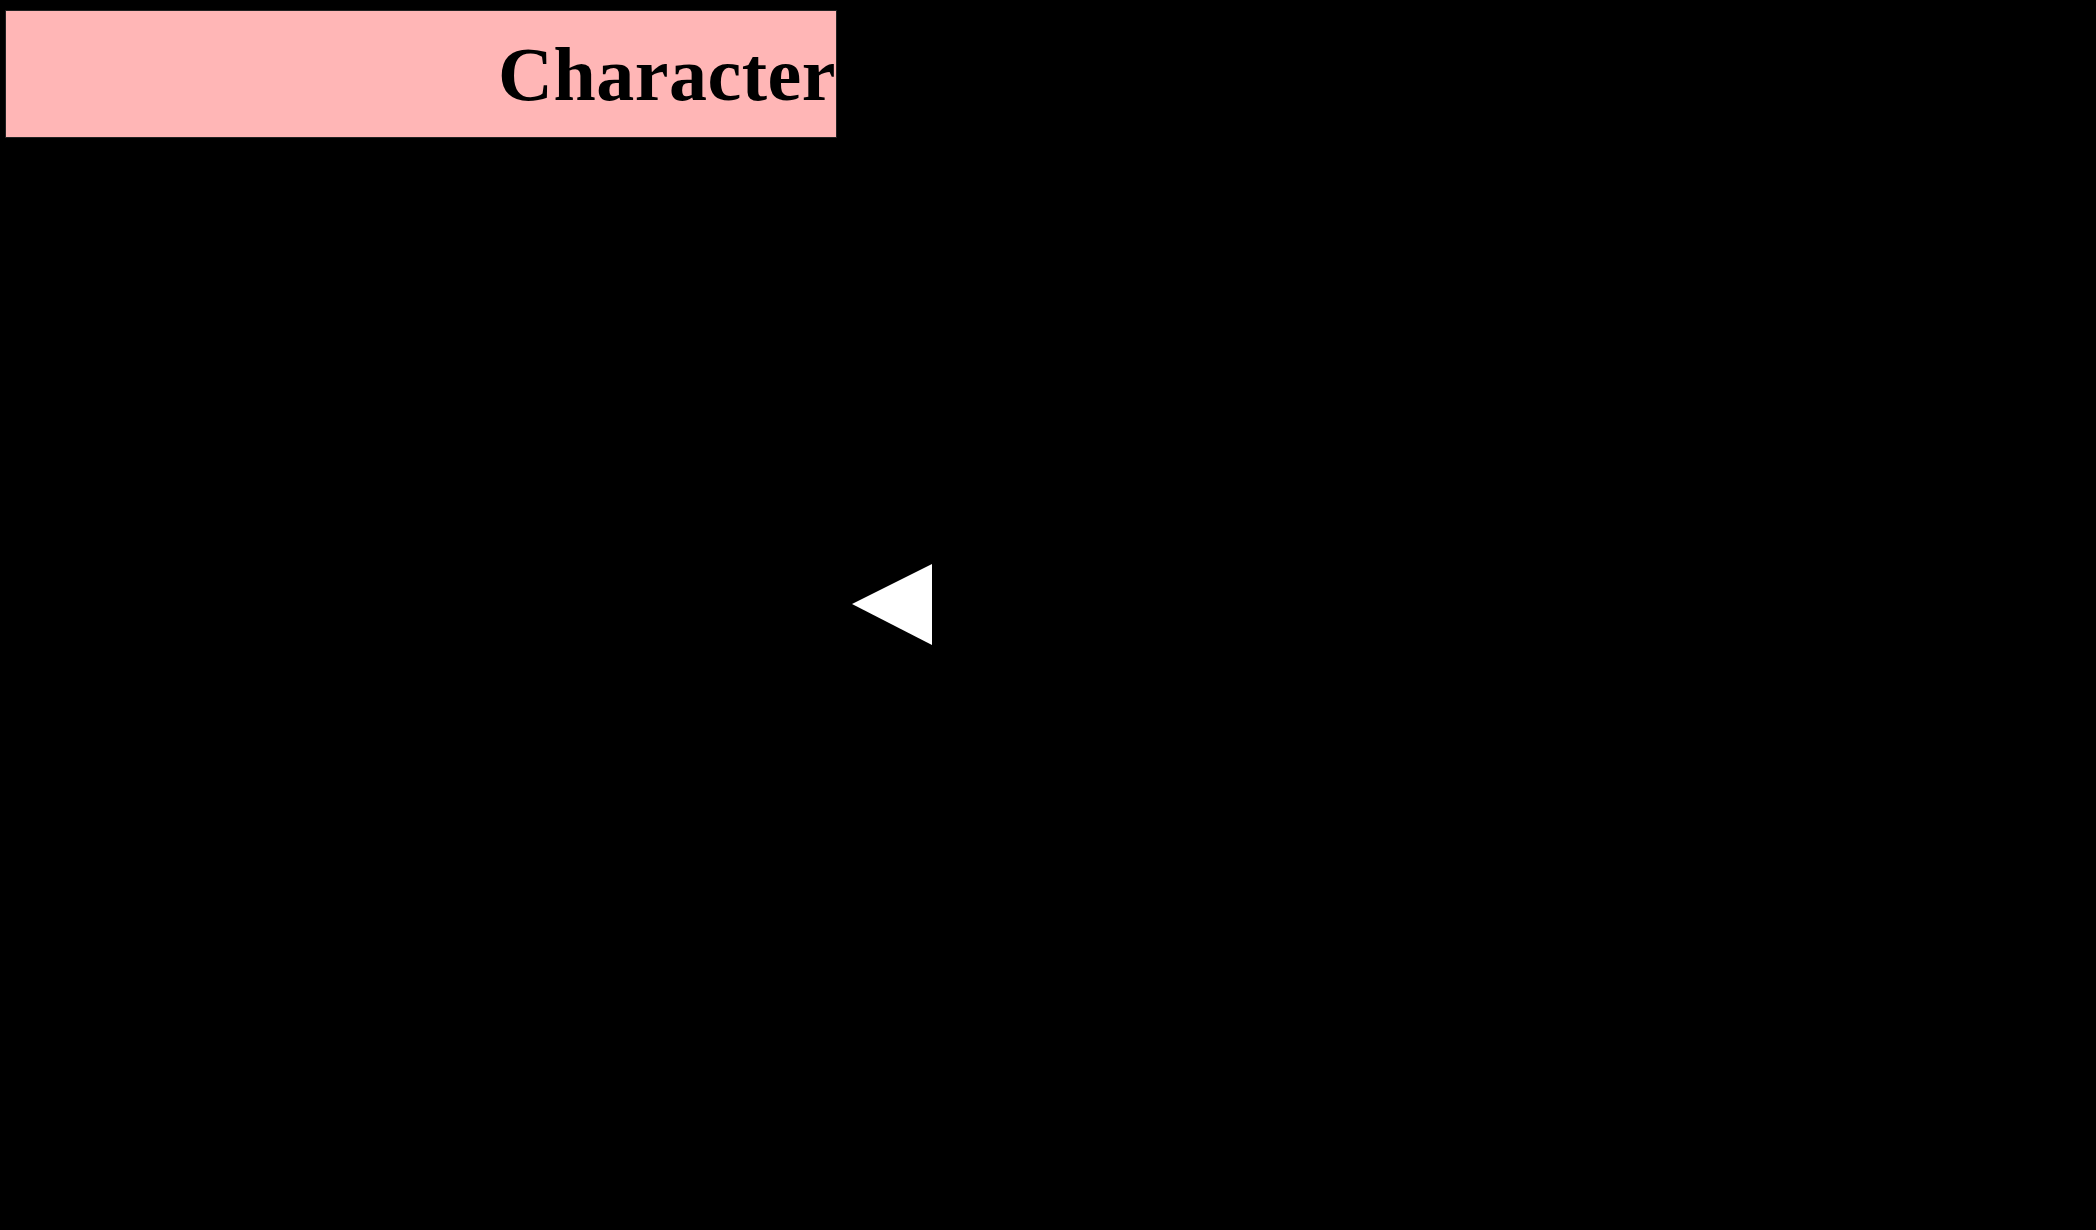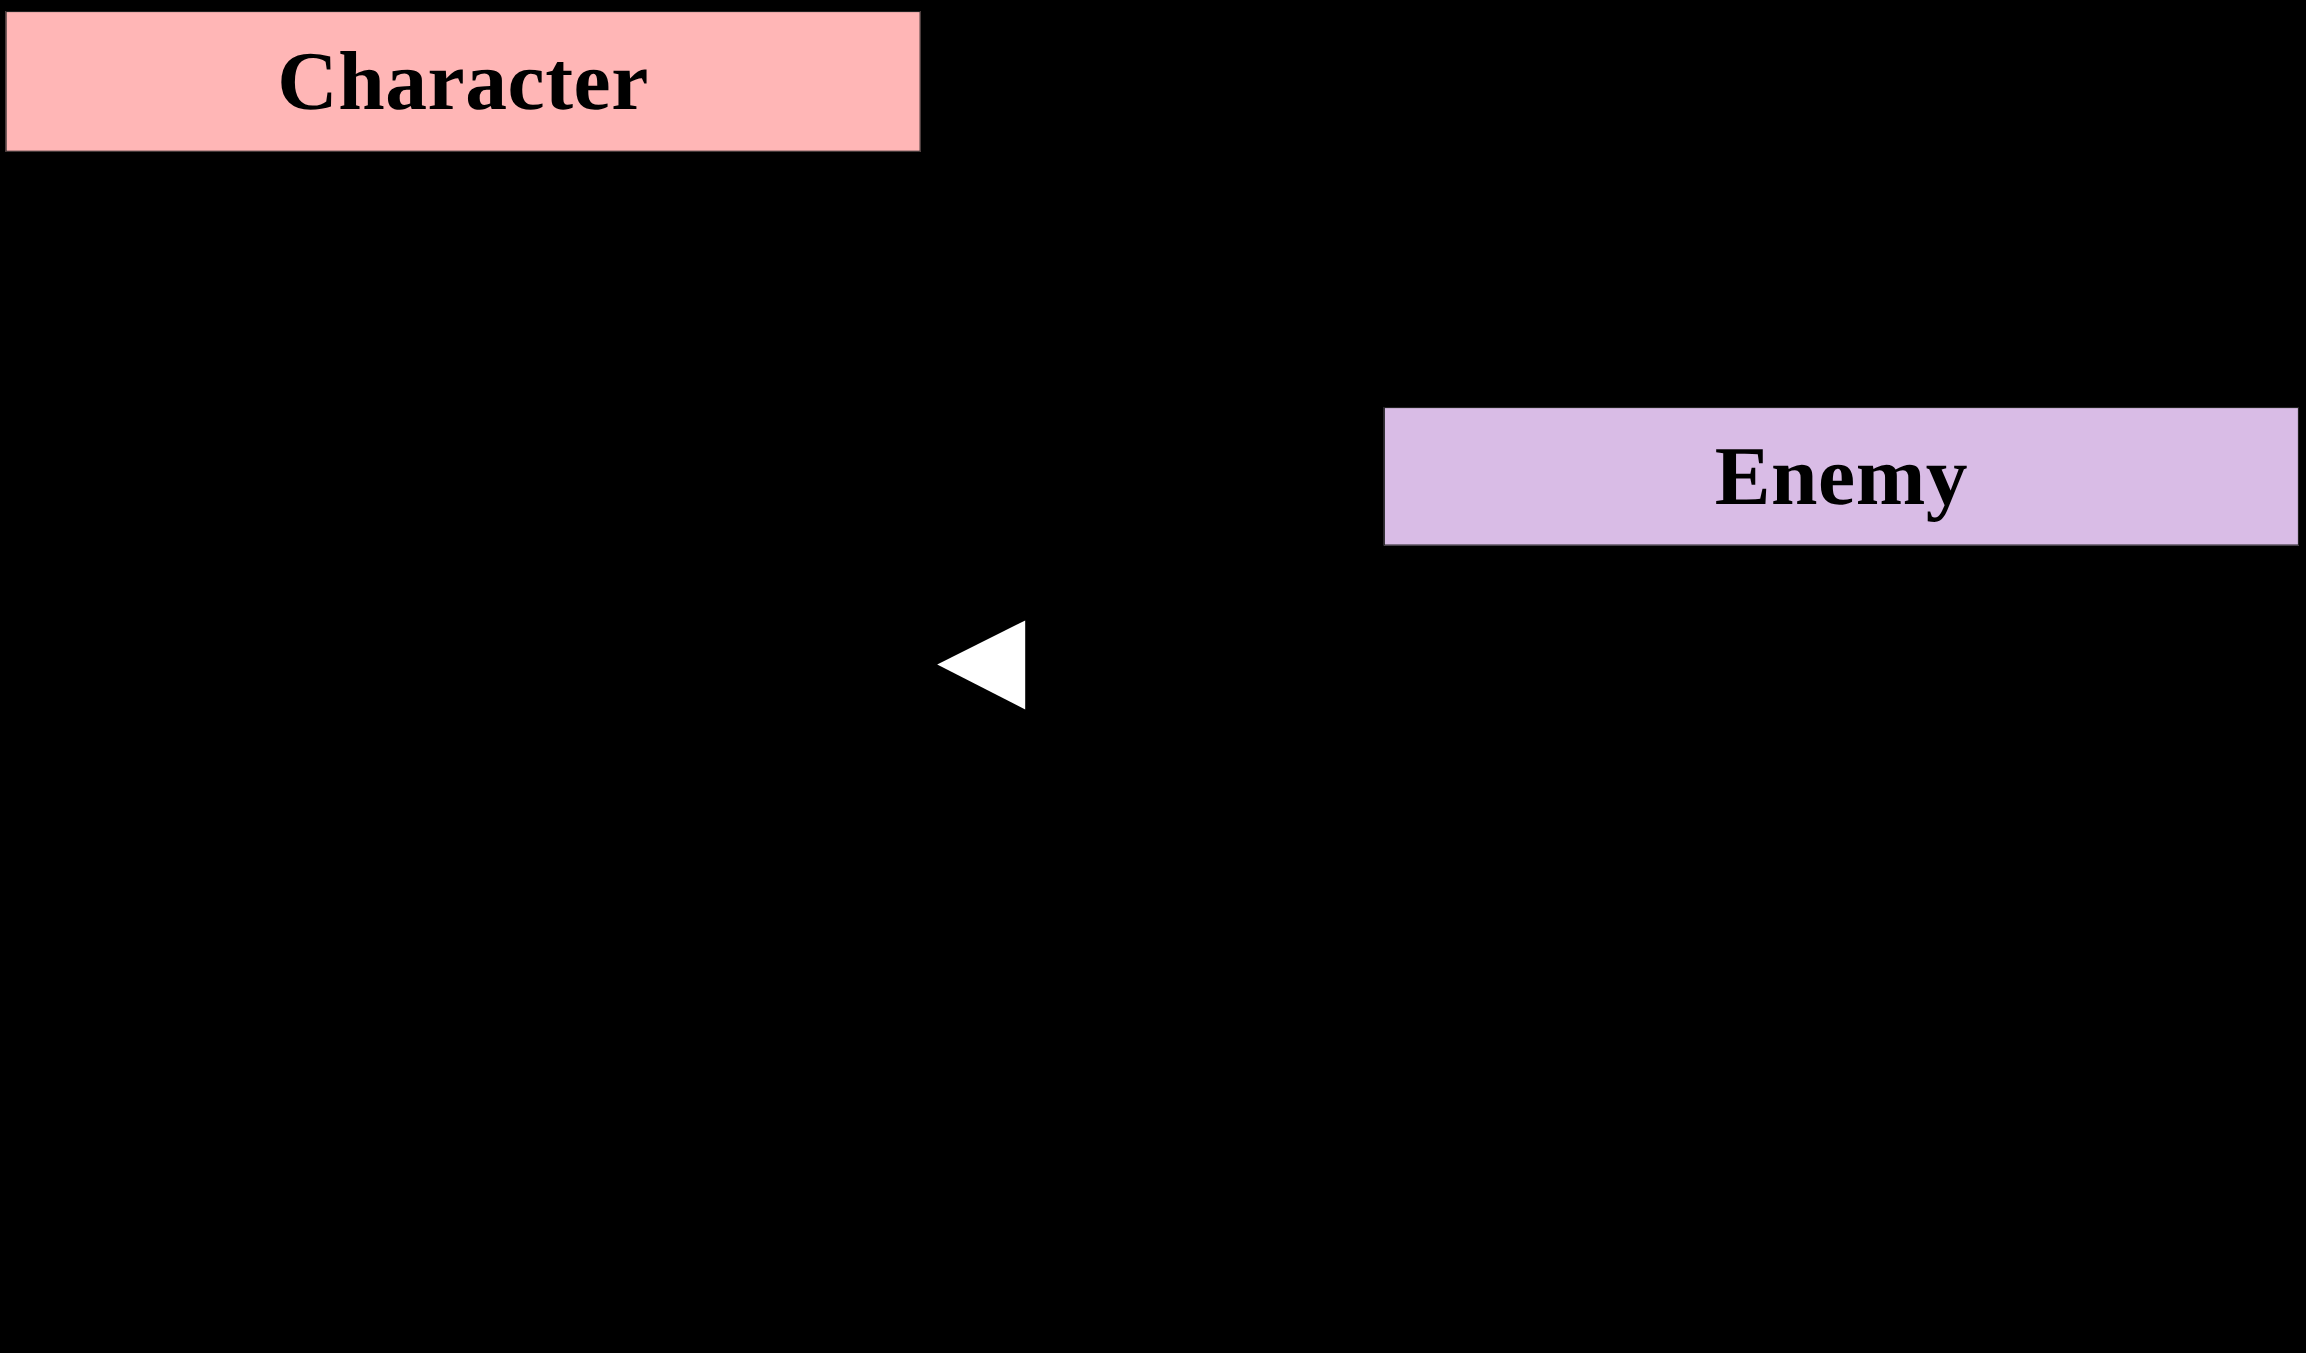--- a/index.html
+++ b/index.html
@@ -30,20 +30,21 @@
     line-height: 1;
     letter-spacing: 0.5px;
     white-space: nowrap;
   }
   #character-box {
     left: 5px;
     top: 10px;
     width: 832px;
     height: 128px;
     background: #FFB6B6;
+    justify-content: flex-end;
   }
   #character-box .class-name {
     font-size: 76px;
   }
   #enemy-box {
     left: 1258px;
     top: 370px;
     width: 832px;
     height: 126px;
     background: #D9BCE6;
@@ -62,21 +63,18 @@
 </style>
 </head>
 <body>
 
 <div id="canvas">
 
   <div id="character-box" class="class-box">
     <span class="class-name">Character</span>
   </div>
 
-  <div id="enemy-box" class="class-box">
-    <span class="class-name">Enemy</span>
-  </div>
 
   <svg id="generalization-arrowhead" viewBox="0 0 100 100" aria-hidden="true">
     <polygon points="7,49 87,9 87,90" fill="#FFFFFF"></polygon>
   </svg>
 
 </div>
 
 </body></html>

